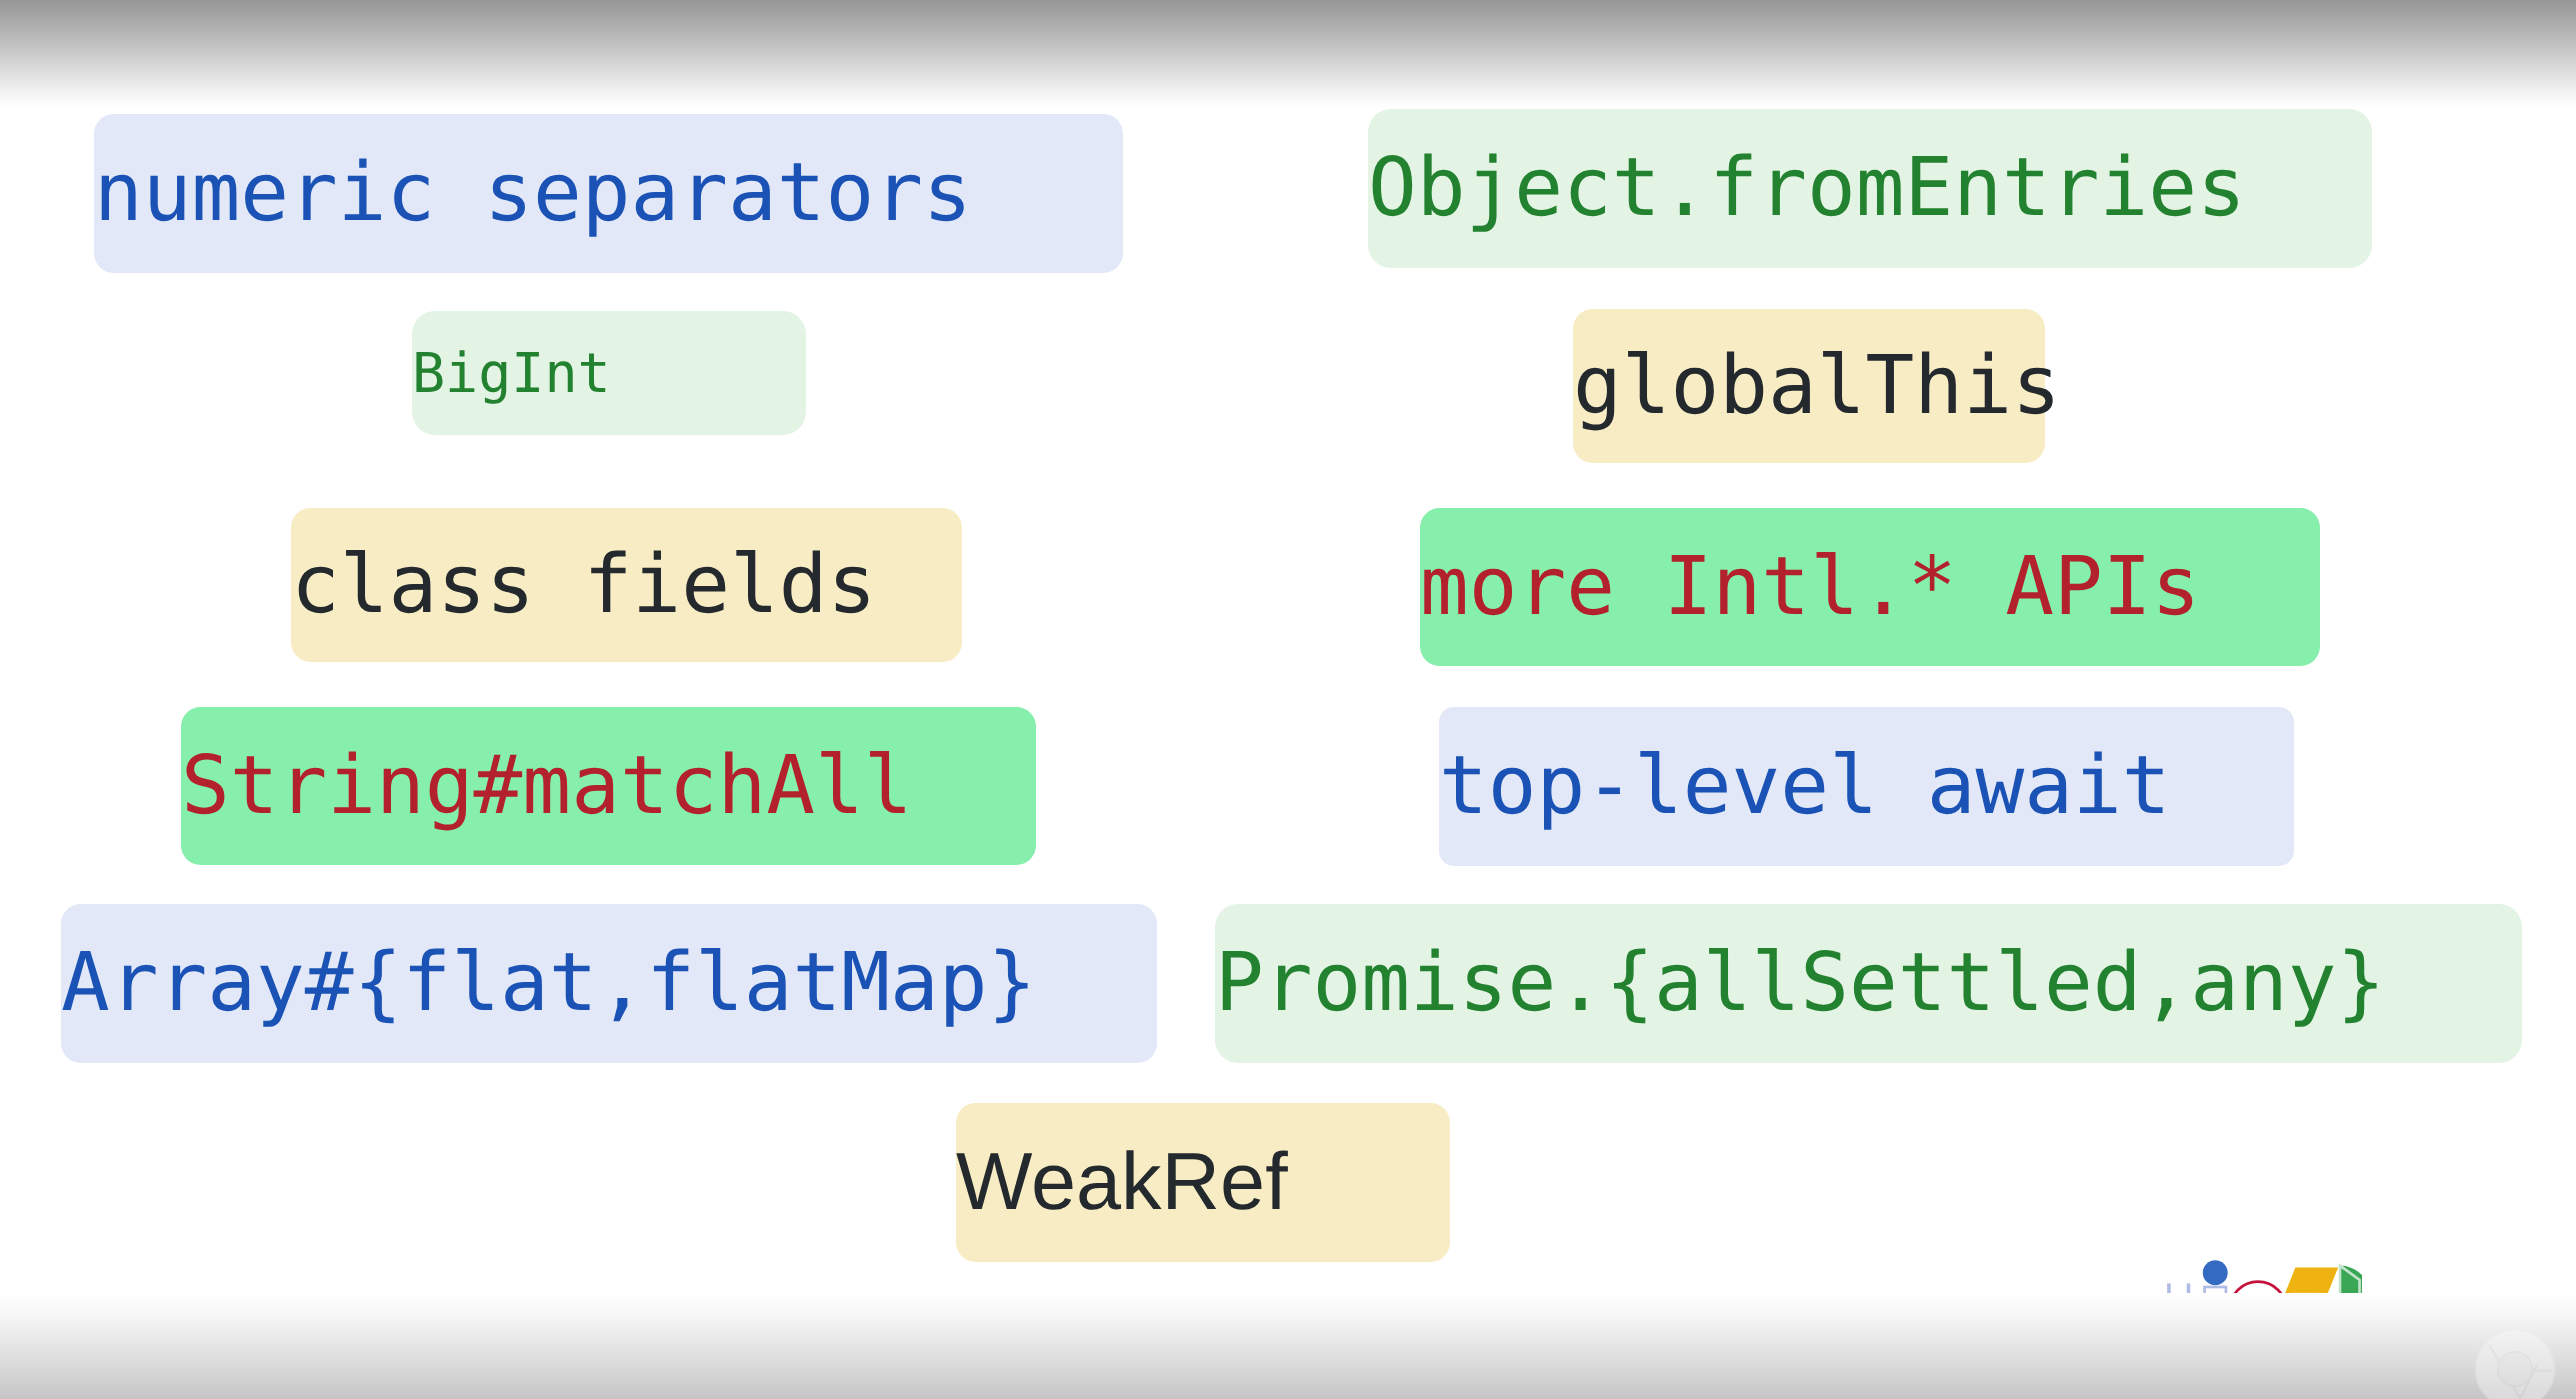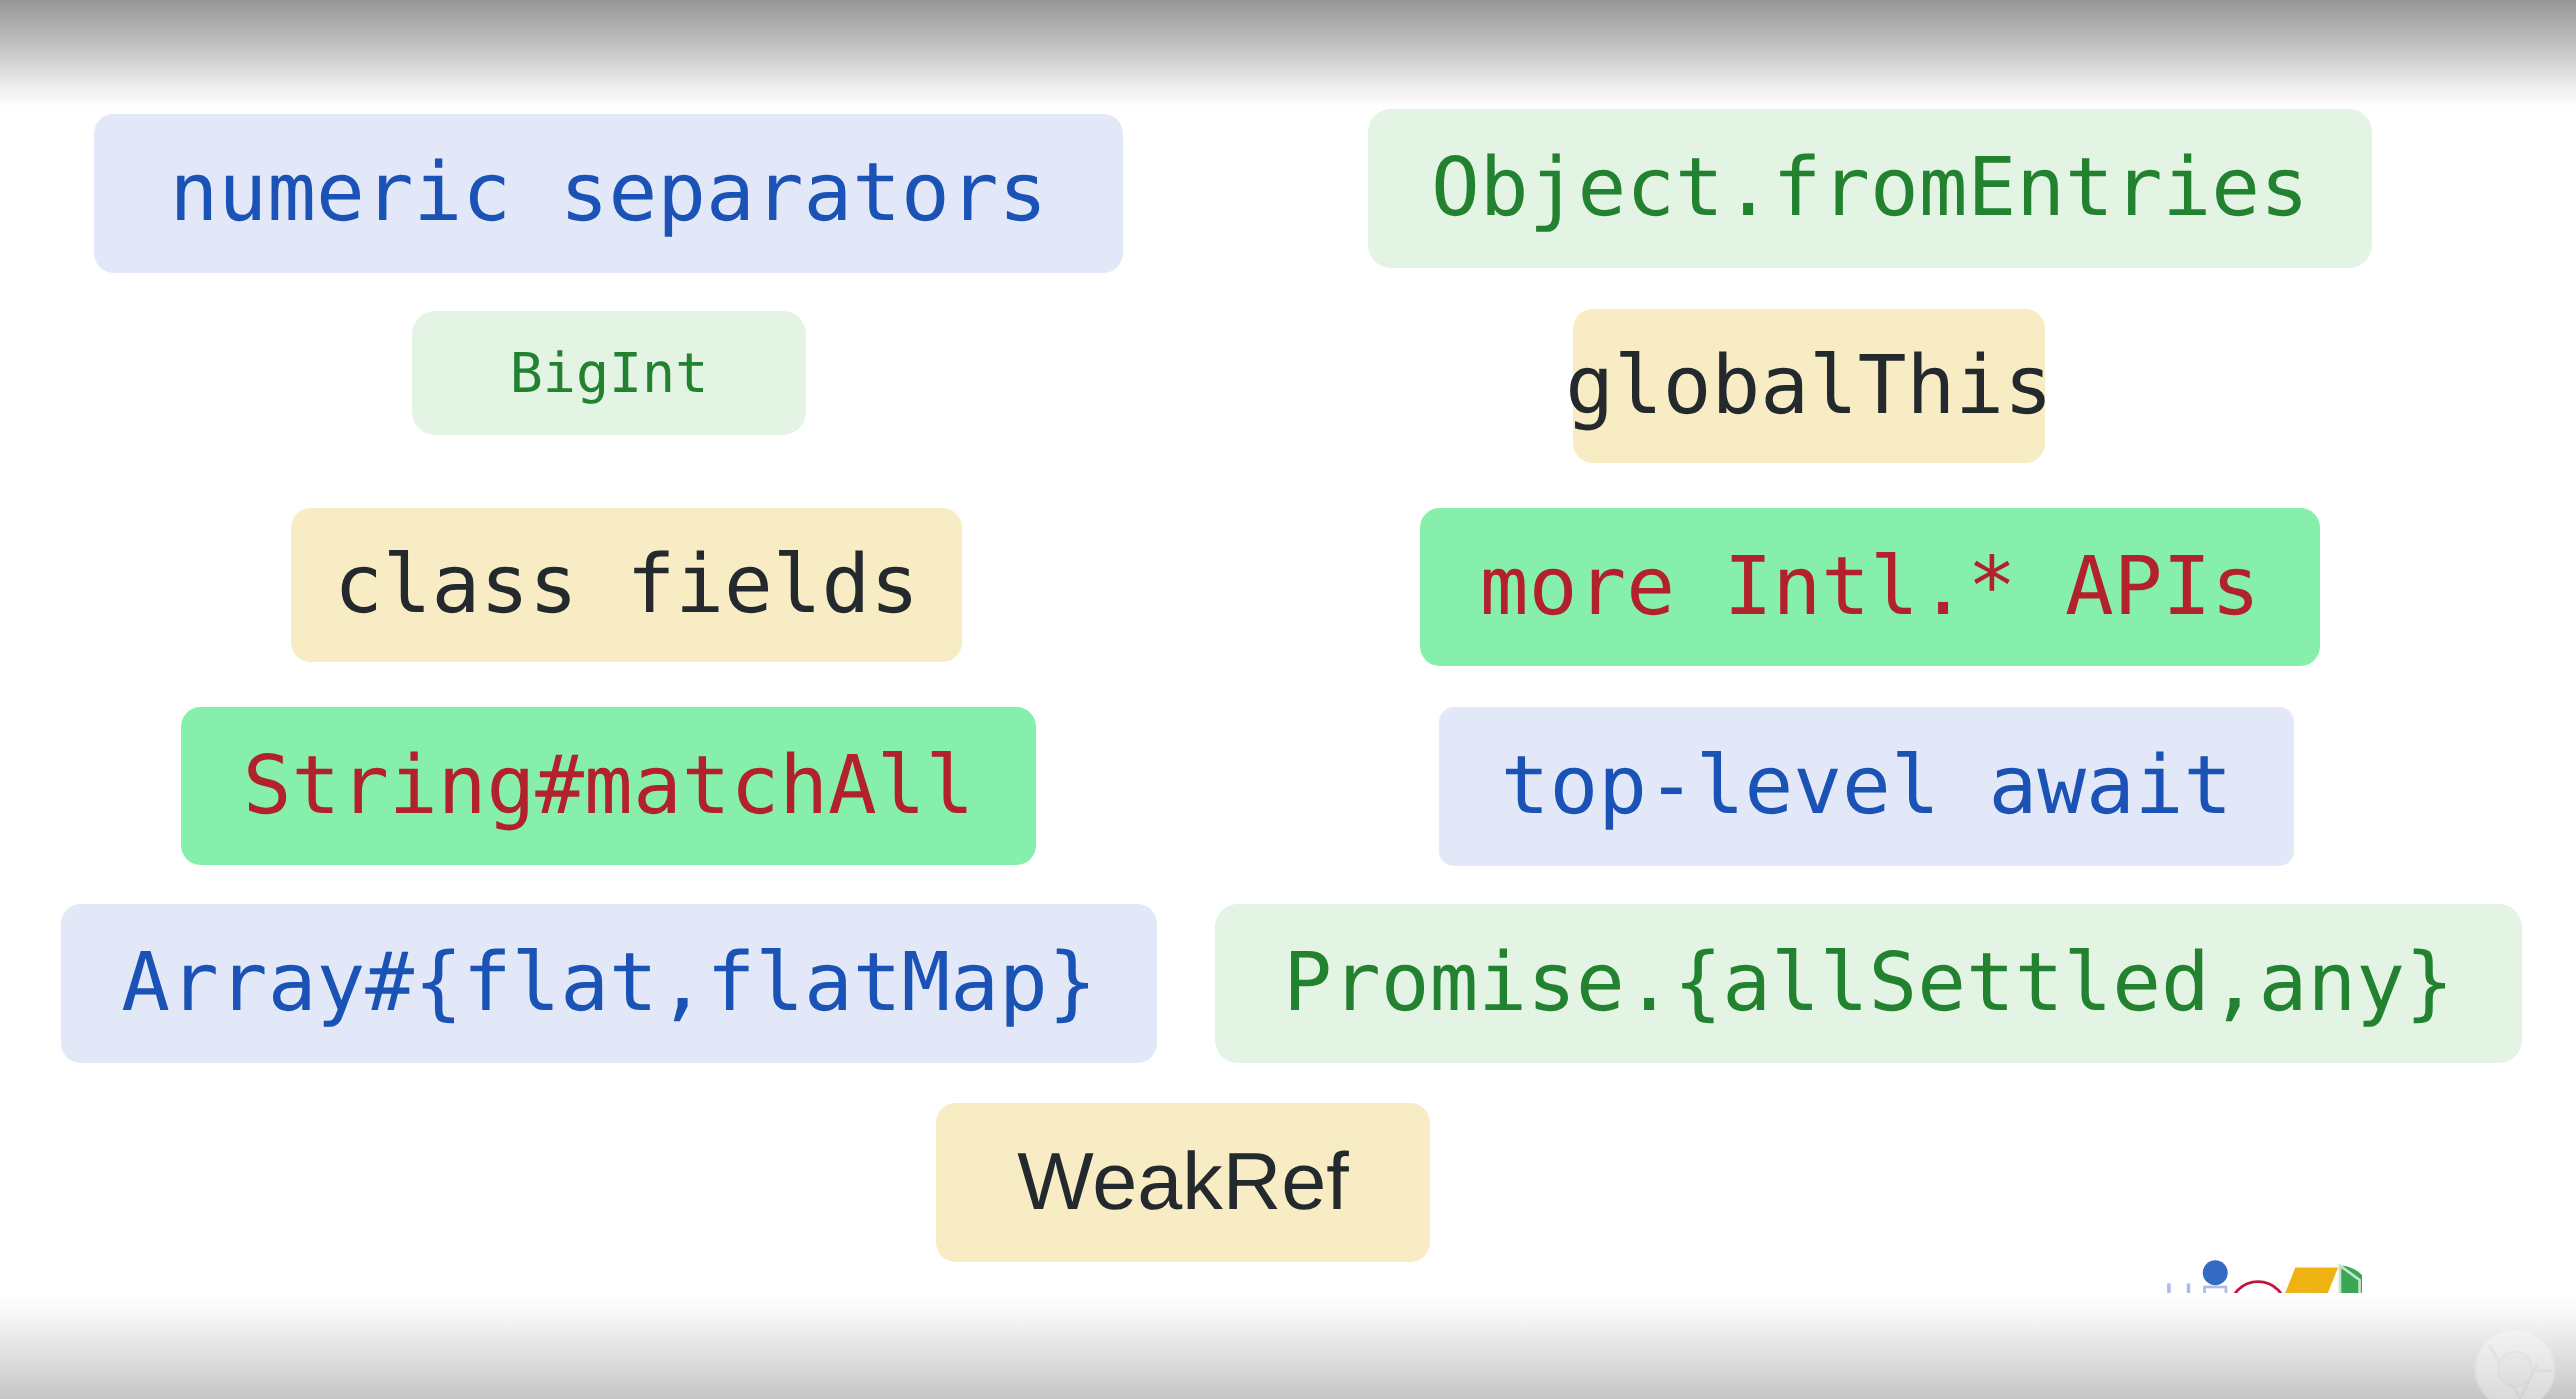--- a/index.html
+++ b/index.html
@@ -44,38 +44,38 @@
         rgba(247,247,247,1) 80%,
         rgba(255,255,255,1) 100%);
     pointer-events: none;
     z-index: 5;
   }
 
   .chip {
     position: absolute;
     display: flex;
     align-items: center;
-    justify-content: center;
+    justify-content: flex-start;
     border-radius: 19.7px;
     box-sizing: border-box;
     white-space: pre;
     letter-spacing: 0px;
     line-height: 1;
     font-weight: 400;
     text-rendering: geometricPrecision;
   }
 
   
   .c-blue   { background: #e2e8f7; color: #1a52b5; }
   .c-green  { background: #e3f3e4; color: #238230; border-radius: 23px; }
   .c-yellow { background: #f7ecc3; color: #24292e; }
   .c-red    { background: #86efac; color: #b3212c; }
 
   
-  .sans { font-family: "Liberation Sans", "DejaVu Sans", sans-serif; }
+  .sans { font-family: "Liberation Sans", "DejaVu Sans", sans-serif; margin-left: 20px; }
 
   
   #io-logo {
     position: absolute;
     left: 2154px;
     top: 1246px;
     width: 208px;
     height: 98px;
     z-index: 3;
   }

